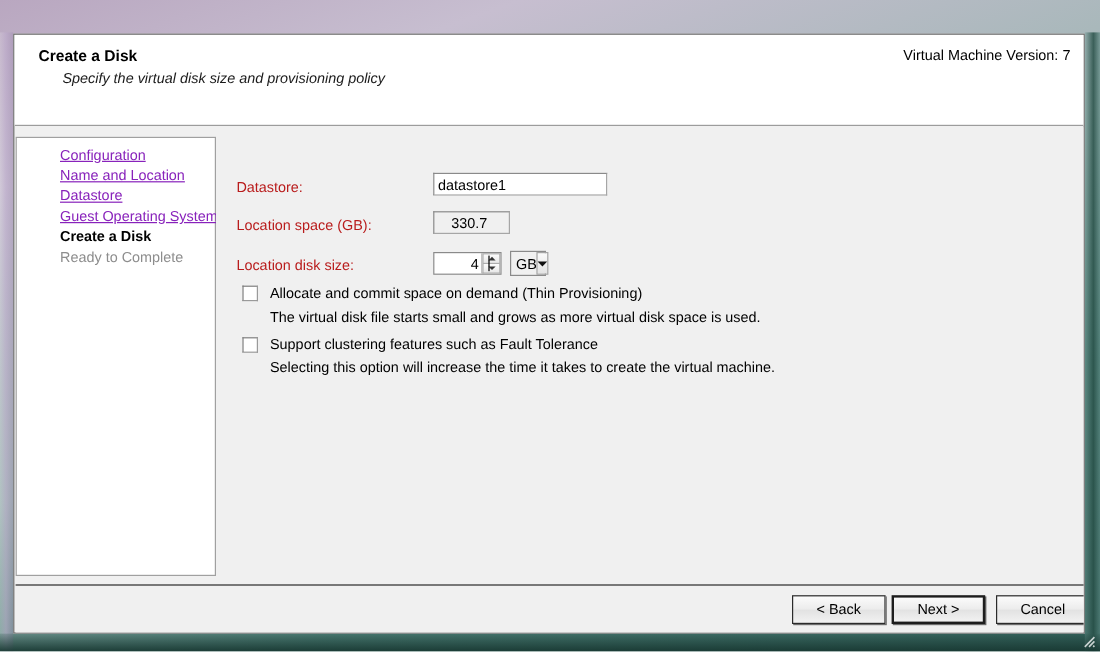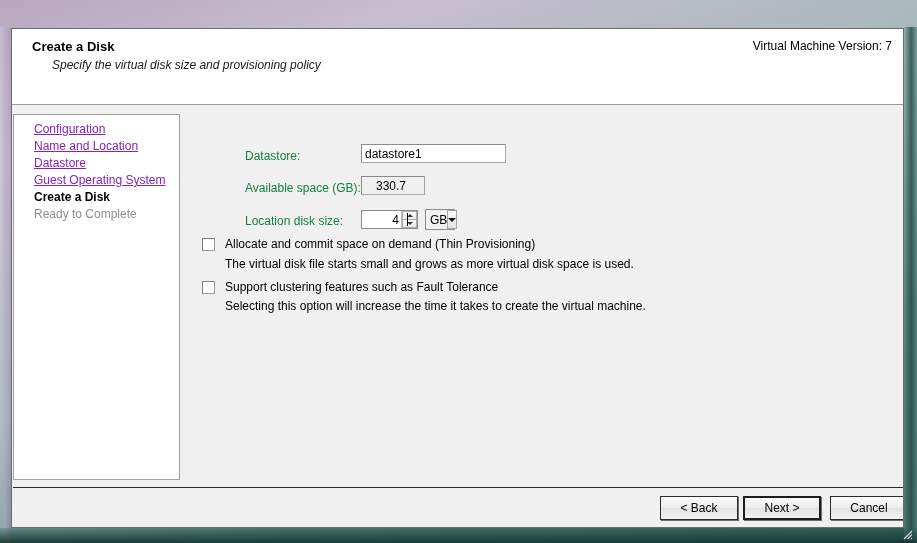--- a/index.html
+++ b/index.html
@@ -127,21 +127,21 @@
     font-size: 12px; color: #000;
     white-space: nowrap;
   }
 
   
   #nav {
     position: absolute; left: 1px; top: 85px;
     width: 167px; height: 366px;
     background: #ffffff;
     border: 1px solid #a0a0a0;
-    padding: 6px 0 0 0;
+    padding: 6px 0 0 16px;
   }
   .nav-item {
     font-size: 12px;
     padding: 1px 0 1px 20px;
     line-height: 15px;
     white-space: nowrap;
   }
   .nav-link {
     color: #8822bb;
     text-decoration: underline;
@@ -158,23 +158,22 @@
   
   #main {
     position: absolute; left: 168px; top: 77px;
     width: 723px; height: 381px;
     background: #f0f0f0;
   }
 
   .row-label {
     position: absolute;
     font-size: 12px;
-    color: #15803d;
-    white-space: nowrap;
-    margin-left: 48px;
+    color: #b91c1c;
+    white-space: nowrap;
   }
 
   
   .field {
     position: absolute;
     border: 1px solid #a6a6a6;
     border-top-color: #8a8a8a;
     border-left-color: #8a8a8a;
     font-size: 12px;
     color: #000;
@@ -364,21 +363,21 @@
       <div class="nav-item">
         <span class="nav-future">Ready to Complete</span>
       </div>
     </div>
 
     <div id="main">
 
       <div class="row-label" style="left:17px; top:43px;">Datastore:</div>
       <div class="field" style="left:181px; top:38px; width:145px;">datastore1</div>
 
-      <div class="row-label" style="left:17px; top:75px;">Available space (GB):</div>
+      <div class="row-label" style="left:17px; top:75px;">Location space (GB):</div>
       <div class="field readonly" style="left:181px; top:70px; width:64px;">330.7</div>
 
       <div class="row-label" style="left:17px; top:108px;">Location disk size:</div>
 
       <div id="spin-wrap" style="top:104px;">
         <div id="spin-value">4</div>
         <div id="caret"></div>
         <div id="spin-btns">
           <div class="spin-b">
             <span class="arr-up"></span>

